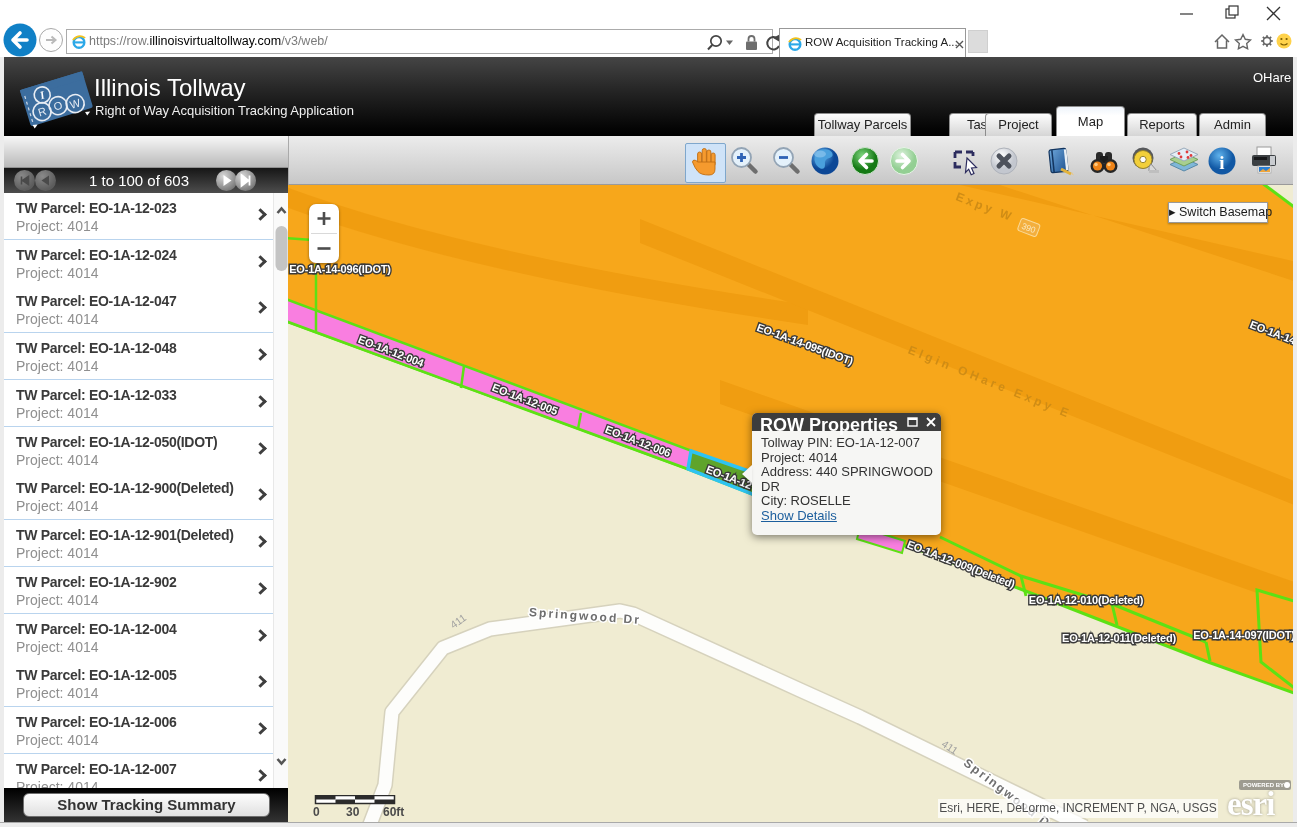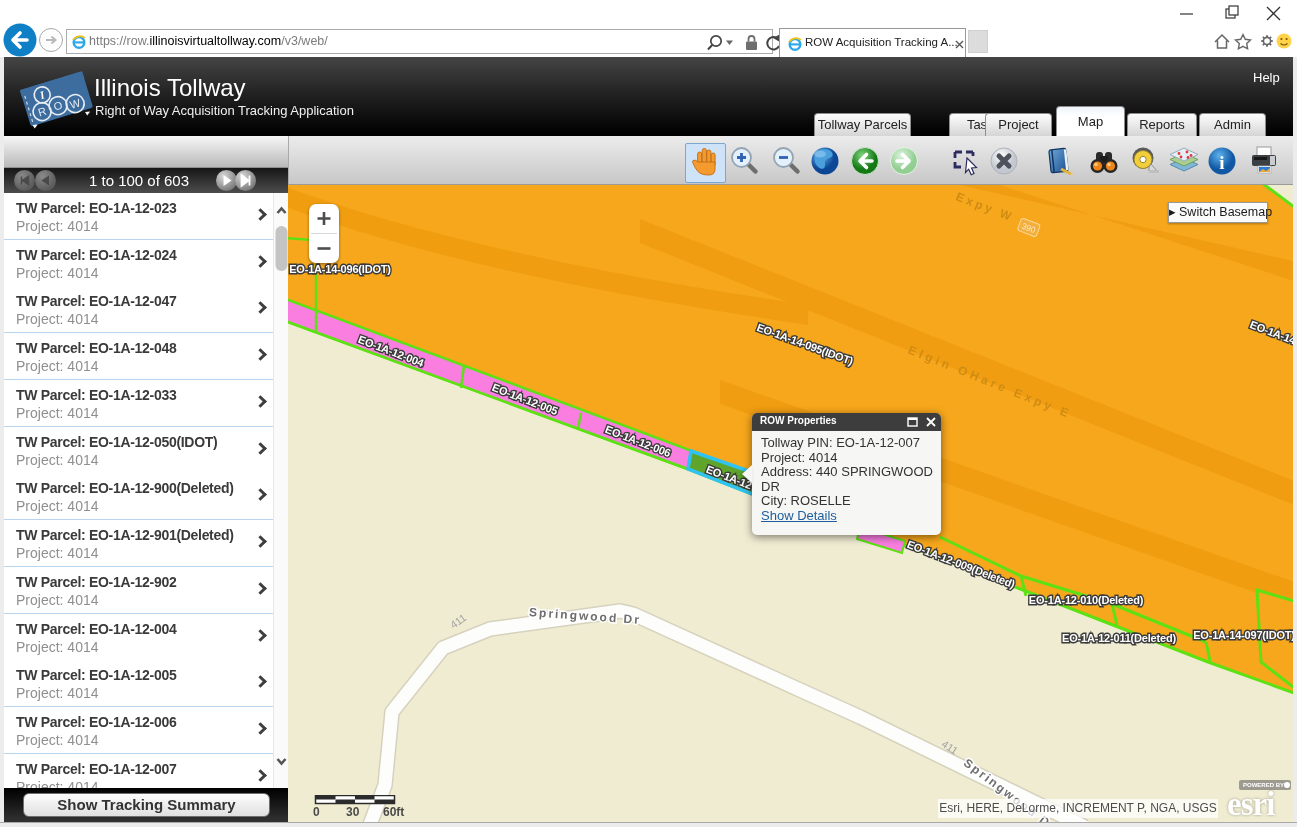--- a/index.html
+++ b/index.html
@@ -144,21 +144,21 @@
    <text x="30" y="28" font-size="11" font-weight="bold" font-style="italic" fill="#fff" text-anchor="middle" font-family="Liberation Serif,serif">I</text>
    <text x="25" y="44" font-size="11" fill="#e8edf4" text-anchor="middle">R</text>
    <text x="42" y="43" font-size="11" fill="#e8edf4" text-anchor="middle">O</text>
    <text x="59" y="46" font-size="11" fill="#e8edf4" text-anchor="middle">W</text>
    <path d="M12 50 l5 1 -4 3 z" fill="#fff"></path>
    <path d="M66 53 l5 1 -4 3 z" fill="#fff"></path>
   </g>
  </svg>
  <h1>Illinois Tollway</h1>
  <div class="sub">Right of Way Acquisition Tracking Application</div>
- <div id="help">Help</div>
+ <div id="help">OHare</div>
  <div class="tab" style="left:810px;width:97px">Tollway Parcels</div>
  <div class="tab" style="left:945px;width:69px">Tasks</div>
  <div class="tab" style="left:981px;width:67px">Project</div>
  <div class="tab act" style="left:1052px;width:69px">Map</div>
  <div class="tab" style="left:1123px;width:70px">Reports</div>
  <div class="tab" style="left:1195px;width:67px">Admin</div>
 </div>
 
 <div id="side">
  <div id="sideHead">
@@ -470,21 +470,21 @@
     <line x1="2" y1="29.5" x2="28" y2="29.5" stroke="#d9d9d9" stroke-width="1"></line>
     <path d="M15 8 v13 M8.5 14.5 h13" stroke="#4d4d4d" stroke-width="2.6"></path>
     <path d="M8.5 44.5 h13" stroke="#4d4d4d" stroke-width="2.6"></path>
    </svg>
   </div>
 
   <div class="abs" style="left:880px;top:17px;width:100px;height:21px;background:#fbfbfb;border:1px solid #999;box-shadow:0 1px 2px rgba(0,0,0,.3);font-size:12.5px;color:#1a1a1a;line-height:19px;text-align:center;white-space:nowrap"><span style="font-size:8.5px;display:inline-block;transform:translateY(-1.5px)">▶︎</span> Switch Basemap</div>
 
   <div class="abs" style="left:464px;top:228px;width:189px;height:122px;background:#f6f6f4;border-radius:5px;box-shadow:0 2px 8px rgba(0,0,0,.5)">
    <div class="abs" style="left:0;top:0;width:189px;height:18px;background:#3d3d3d;border-radius:5px 5px 0 0">
-    <span style="position:absolute;left:8px;top:2px;font-size:10px;font-weight:bold;color:#fff">ROW Properties</span>
+    <span style="position:absolute;left:8px;top:2px;font-size:18px;font-weight:bold;color:#fff">ROW Properties</span>
     <svg class="abs" style="left:155px;top:4px" width="30" height="11" viewBox="0 0 30 11">
      <rect x="1" y="1" width="9" height="8" fill="none" stroke="#fff" stroke-width="1.4"></rect>
      <line x1="1" y1="2" x2="10" y2="2" stroke="#fff" stroke-width="2"></line>
      <path d="M20 1 l8 8 M28 1 l-8 8" stroke="#fff" stroke-width="1.8"></path>
     </svg>
    </div>
    <div class="abs" style="left:-10px;top:52px;width:0;height:0;border-top:9px solid transparent;border-bottom:9px solid transparent;border-right:10px solid #f6f6f4;filter:drop-shadow(-2px 2px 2px rgba(0,0,0,.25))"></div>
    <div class="abs" style="left:9px;top:23px;width:175px;font-size:13px;line-height:14.6px;color:#333">Tollway PIN: EO-1A-12-007<br>Project: 4014<br>Address: 440 SPRINGWOOD DR<br>City: ROSELLE<br><span style="color:#1c5e9d;text-decoration:underline">Show Details</span></div>
   </div>
 

